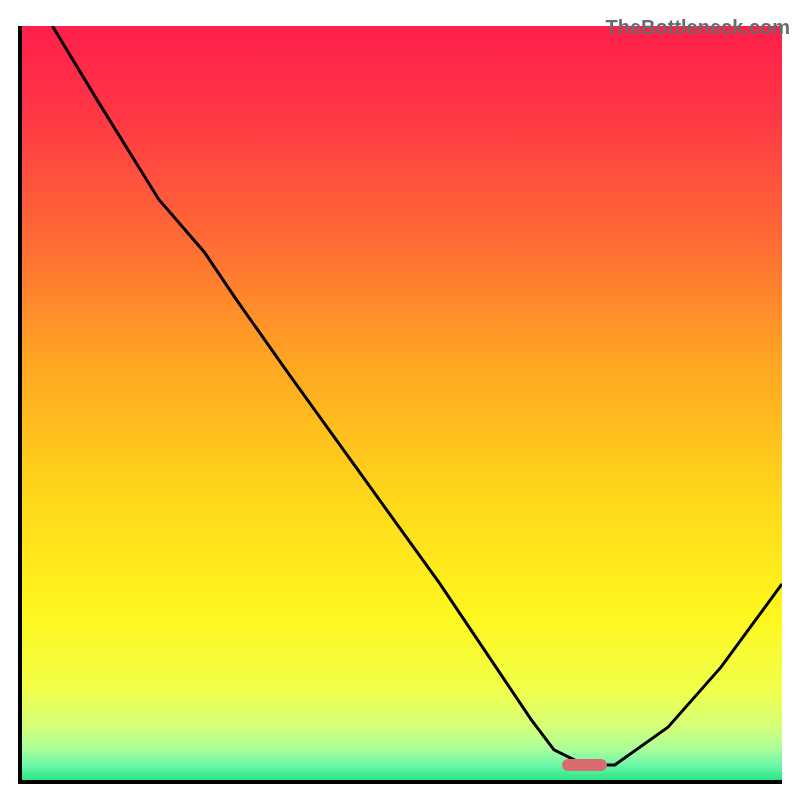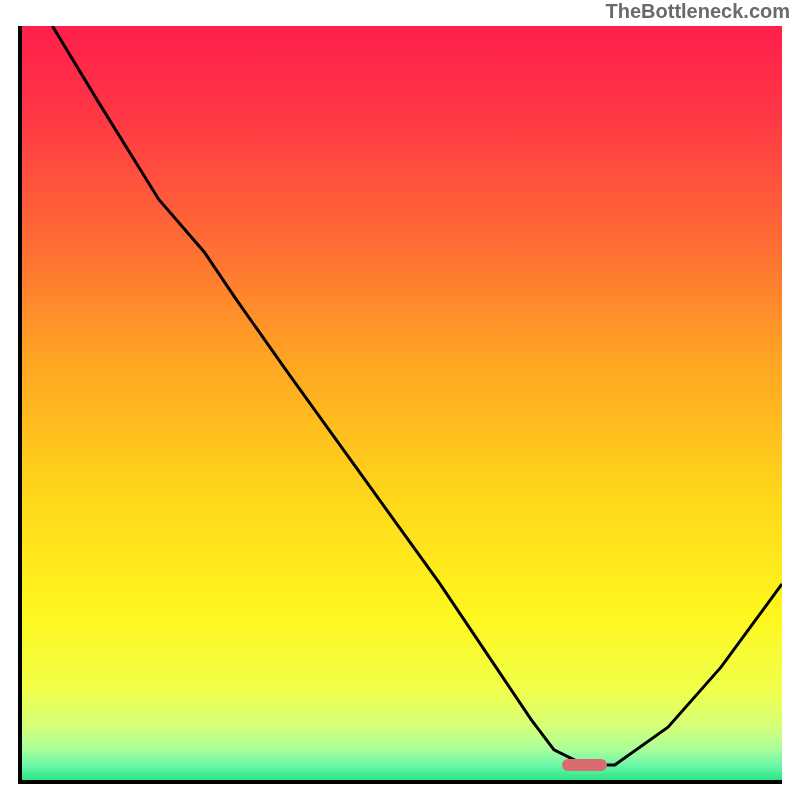--- a/index.html
+++ b/index.html
@@ -5,21 +5,21 @@
   * { margin: 0; padding: 0; box-sizing: border-box; }
   body {
     width: 800px;
     height: 800px;
     background: #ffffff;
     position: relative;
     font-family: Arial, sans-serif;
   }
   .watermark {
     position: absolute;
-    top: 0;
+    top: 16px;
     right: 10px;
     font-size: 20px;
     font-weight: bold;
     color: #6a6a6a;
     z-index: 10;
   }
   .plot-container {
     position: absolute;
     left: 18px;
     top: 26px;

